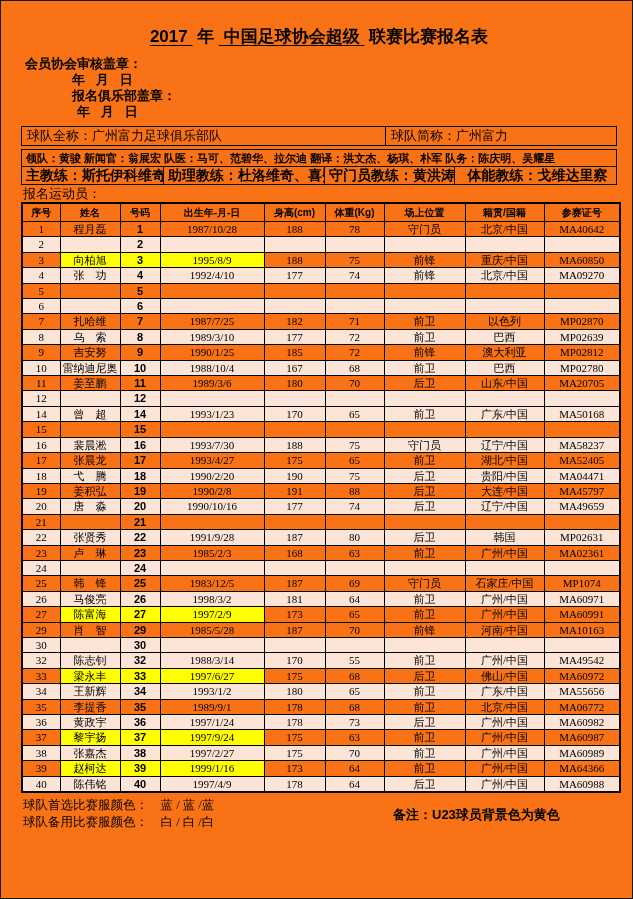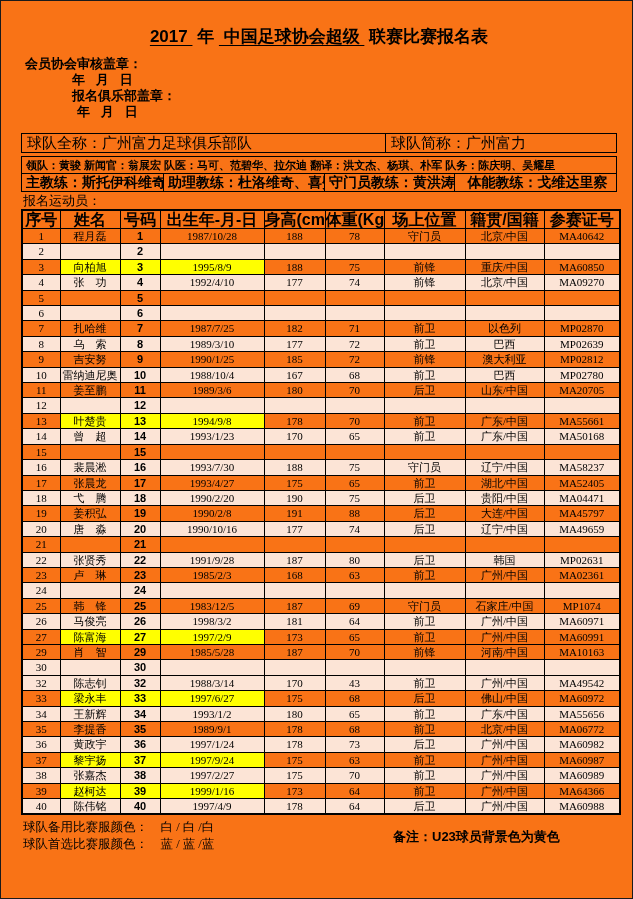--- a/index.html
+++ b/index.html
@@ -22,21 +22,21 @@
 
   .seal{
     margin-top:9px;display:flex;white-space:pre;font-weight:bold;font-size:13px;line-height:16px;
     font-family:"Liberation Sans","DejaVu Sans",sans-serif;padding-left:4px;flex-direction:column;
   }
   .seal .d1{margin-left:47px;}
   .seal .l2{margin-left:47px;}
   .seal .d2{margin-left:52px;}
 
   .teamrow{
-    margin-top:13px;display:flex;border:1px solid #000;height:18px;line-height:18px;font-size:15px;
+    margin-top:6px;display:flex;border:1px solid #000;height:18px;line-height:18px;font-size:13px;
   }
   .teamrow .full{width:364px;border-right:1px solid #000;padding-left:5px;box-sizing:border-box;}
   .teamrow .short{flex:1;padding-left:5px;}
 
   .staffbox{margin-top:3px;border:1px solid #000;font-family:"Liberation Sans","DejaVu Sans",sans-serif;}
   .staff1{
     border-bottom:1px solid #000;height:16px;line-height:16px;font-size:11px;font-weight:bold;
     padding-left:4px;white-space:pre;overflow:hidden;
   }
   .staff2{display:flex;height:17px;line-height:17px;font-size:14px;font-weight:bold;}
@@ -45,21 +45,21 @@
   .staff2 .c2{width:161px;}
   .staff2 .c3{width:130px;}
   .staff2 .c4{flex:1;border-right:none;text-align:center;}
 
   .plabel{margin-top:2px;height:14px;line-height:14px;font-size:13px;padding-left:2px;}
 
   table.roster{
     width:598px;border-collapse:collapse;table-layout:fixed;border:2px solid #000;margin-top:1px;
   }
   .roster th{
-    border:1px solid #000;height:17px;font-size:16px;line-height:17px;padding:0;
+    border:1px solid #000;height:17px;font-size:10px;line-height:17px;padding:0;
     font-family:"Liberation Sans","DejaVu Sans",sans-serif;font-weight:bold;text-align:center;
     overflow:hidden;white-space:nowrap;
   }
   .roster td{
     border:1px solid #000;height:14.4px;line-height:14.4px;font-size:11px;padding:0;
     text-align:center;overflow:hidden;white-space:nowrap;
   }
   .roster tr.alt td{background:var(--alt,#fce4d6);}
   .roster td.num{font-weight:bold;font-family:"Liberation Sans","DejaVu Sans",sans-serif;}
   .roster td.u23{background:var(--u23,#ffff00);}
@@ -251,31 +251,20 @@
             <td>12</td>
             <td></td>
             <td class="num">12</td>
             <td></td>
             <td></td>
             <td></td>
             <td></td>
             <td></td>
             <td></td>
           </tr>
-          <tr>
-            <td>13</td>
-            <td class="u23">叶楚贵</td>
-            <td class="num u23">13</td>
-            <td class="u23">1994/9/8</td>
-            <td>178</td>
-            <td>70</td>
-            <td>前卫</td>
-            <td>广东/中国</td>
-            <td>MA55661</td>
-          </tr>
           <tr class="alt">
             <td>14</td>
             <td>曾　超</td>
             <td class="num">14</td>
             <td>1993/1/23</td>
             <td>170</td>
             <td>65</td>
             <td>前卫</td>
             <td>广东/中国</td>
             <td>MA50168</td>
@@ -444,21 +433,21 @@
             <td></td>
             <td></td>
             <td></td>
           </tr>
           <tr class="alt">
             <td>32</td>
             <td>陈志钊</td>
             <td class="num">32</td>
             <td>1988/3/14</td>
             <td>170</td>
-            <td>43</td>
+            <td>55</td>
             <td>前卫</td>
             <td>广州/中国</td>
             <td>MA49542</td>
           </tr>
           <tr>
             <td>33</td>
             <td class="u23">梁永丰</td>
             <td class="num u23">33</td>
             <td class="u23">1997/6/27</td>
             <td>175</td>
@@ -541,19 +530,19 @@
             <td>178</td>
             <td>64</td>
             <td>后卫</td>
             <td>广州/中国</td>
             <td>MA60988</td>
           </tr>
         </tbody>
     </table>
 
     <div class="footer">
+      <div class="kitline">球队首选比赛服颜色：    蓝 / 蓝 /蓝</div>
       <div class="kitline">球队备用比赛服颜色：    白 / 白 /白</div>
-      <div class="kitline">球队首选比赛服颜色：    蓝 / 蓝 /蓝</div>
       <div class="note">备注：U23球员背景色为黄色</div>
     </div>
 
   </div>
 </div>
 
 </body></html>

